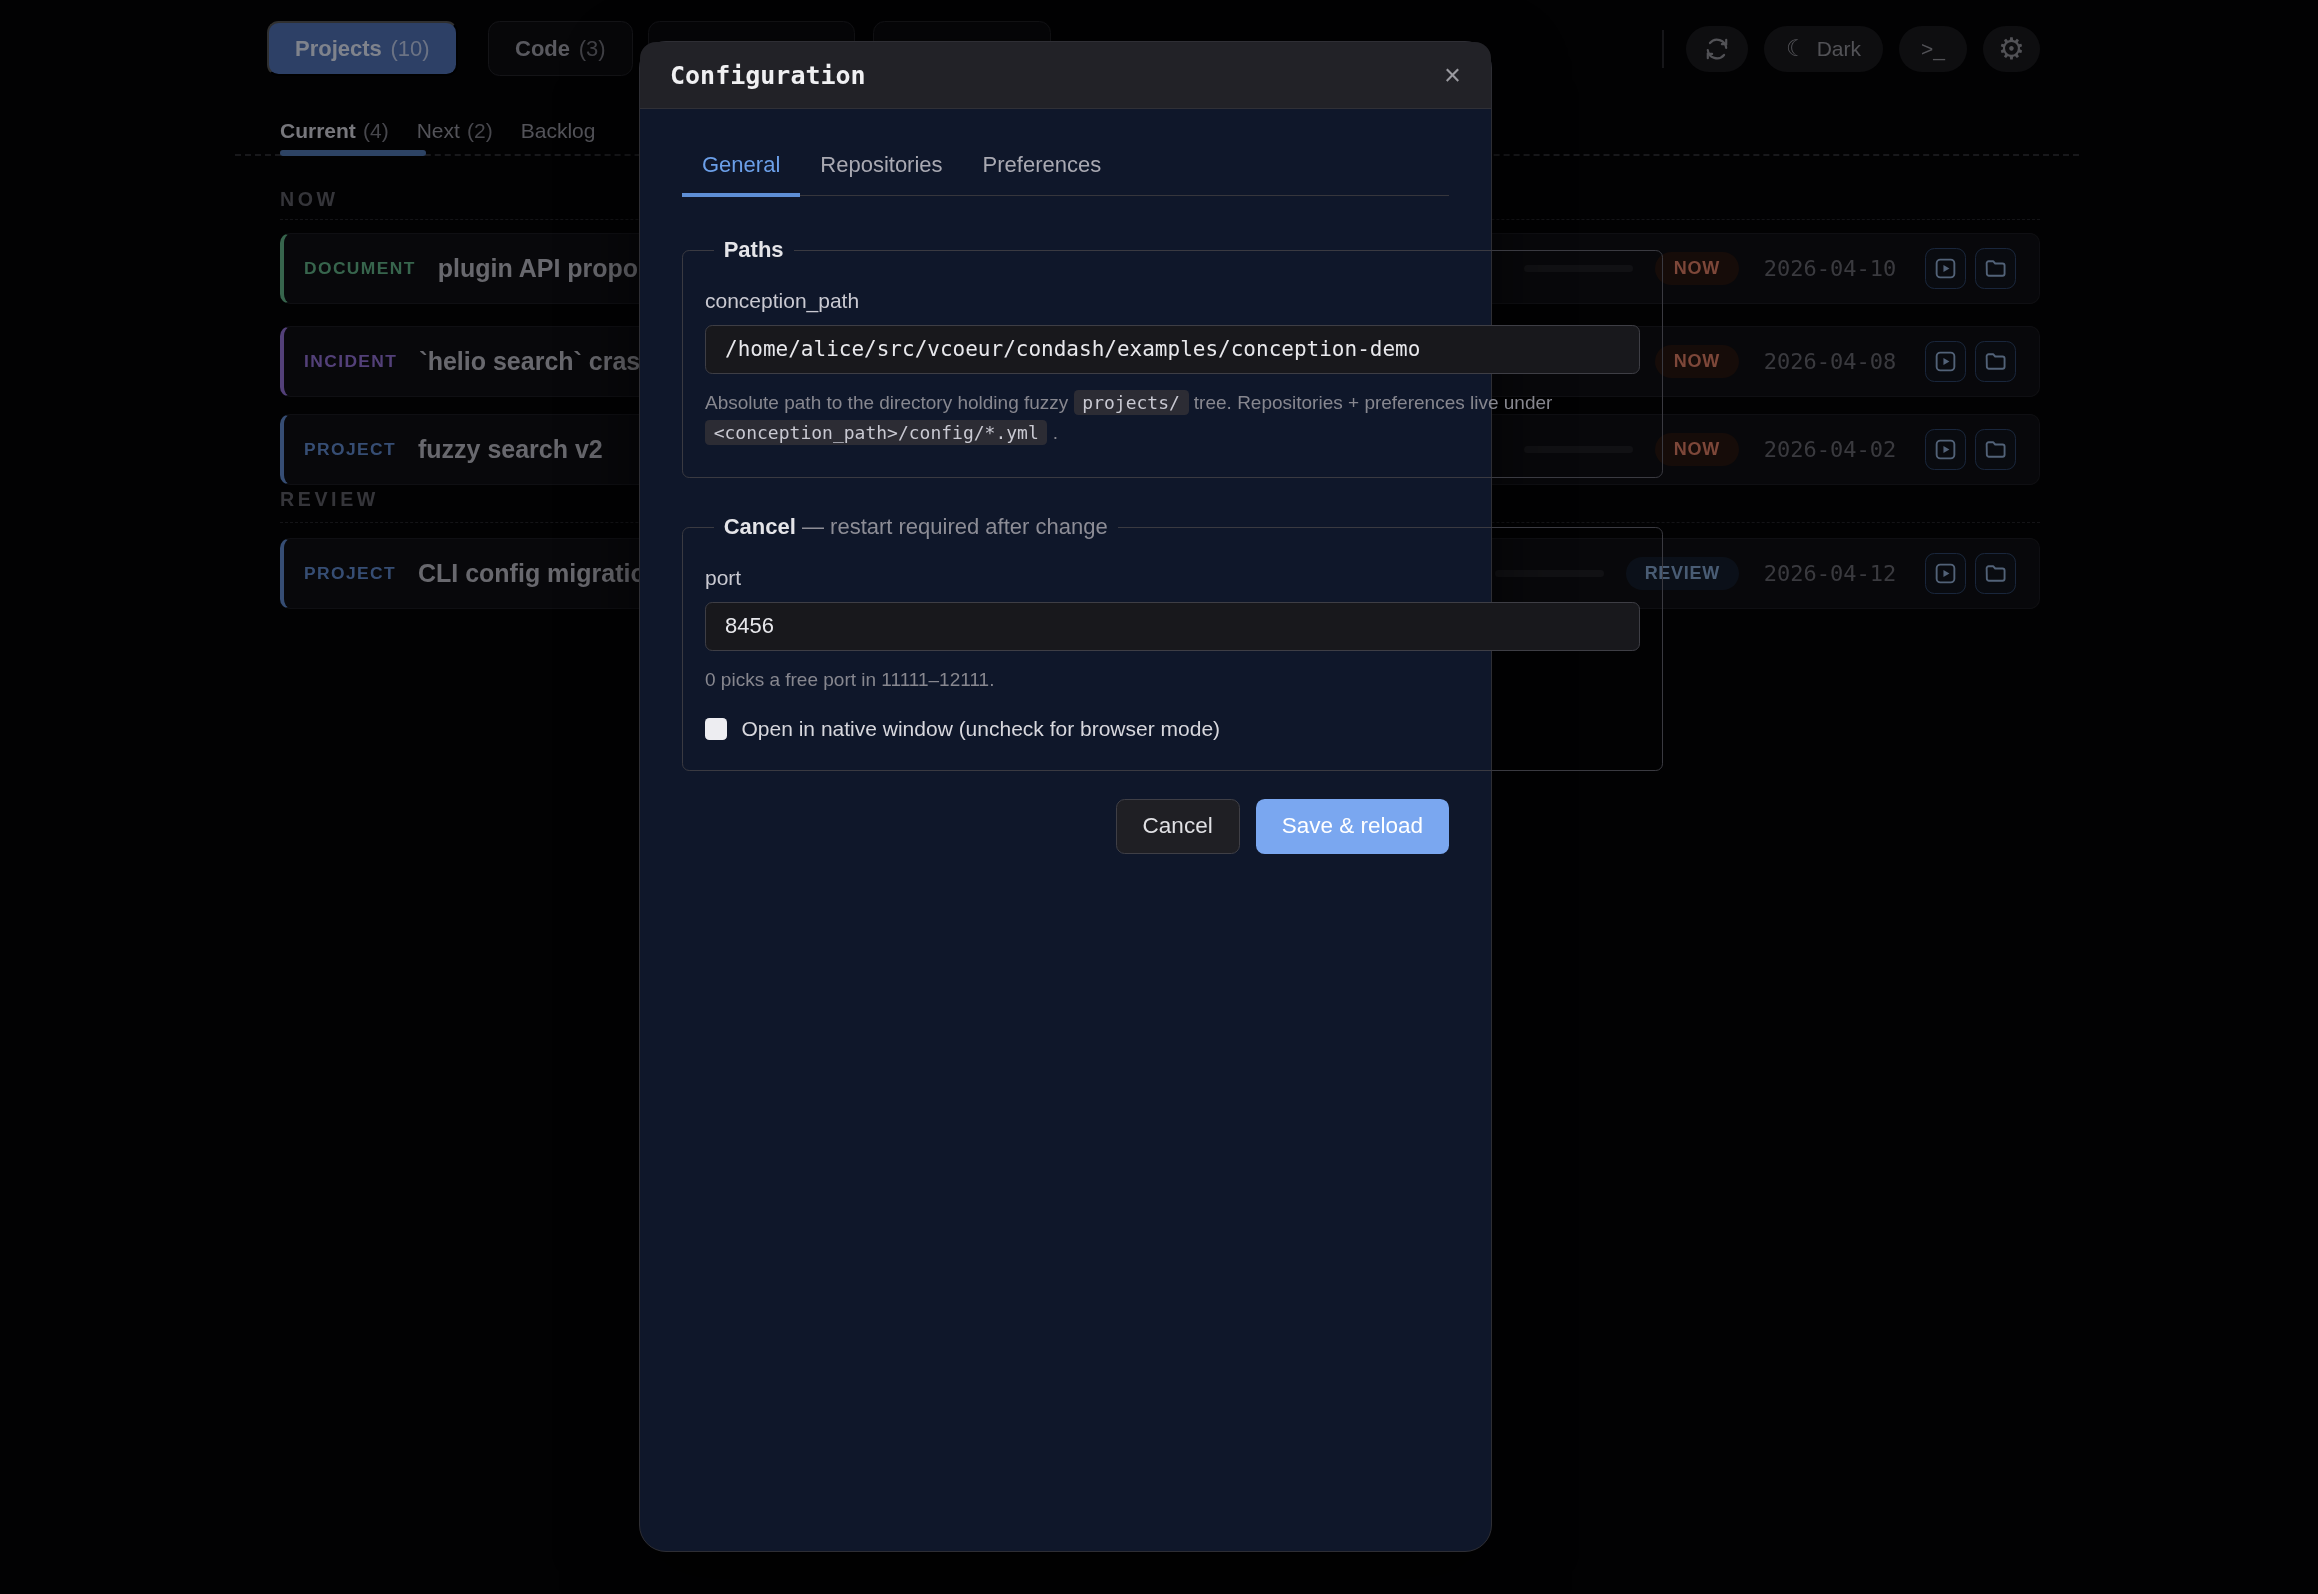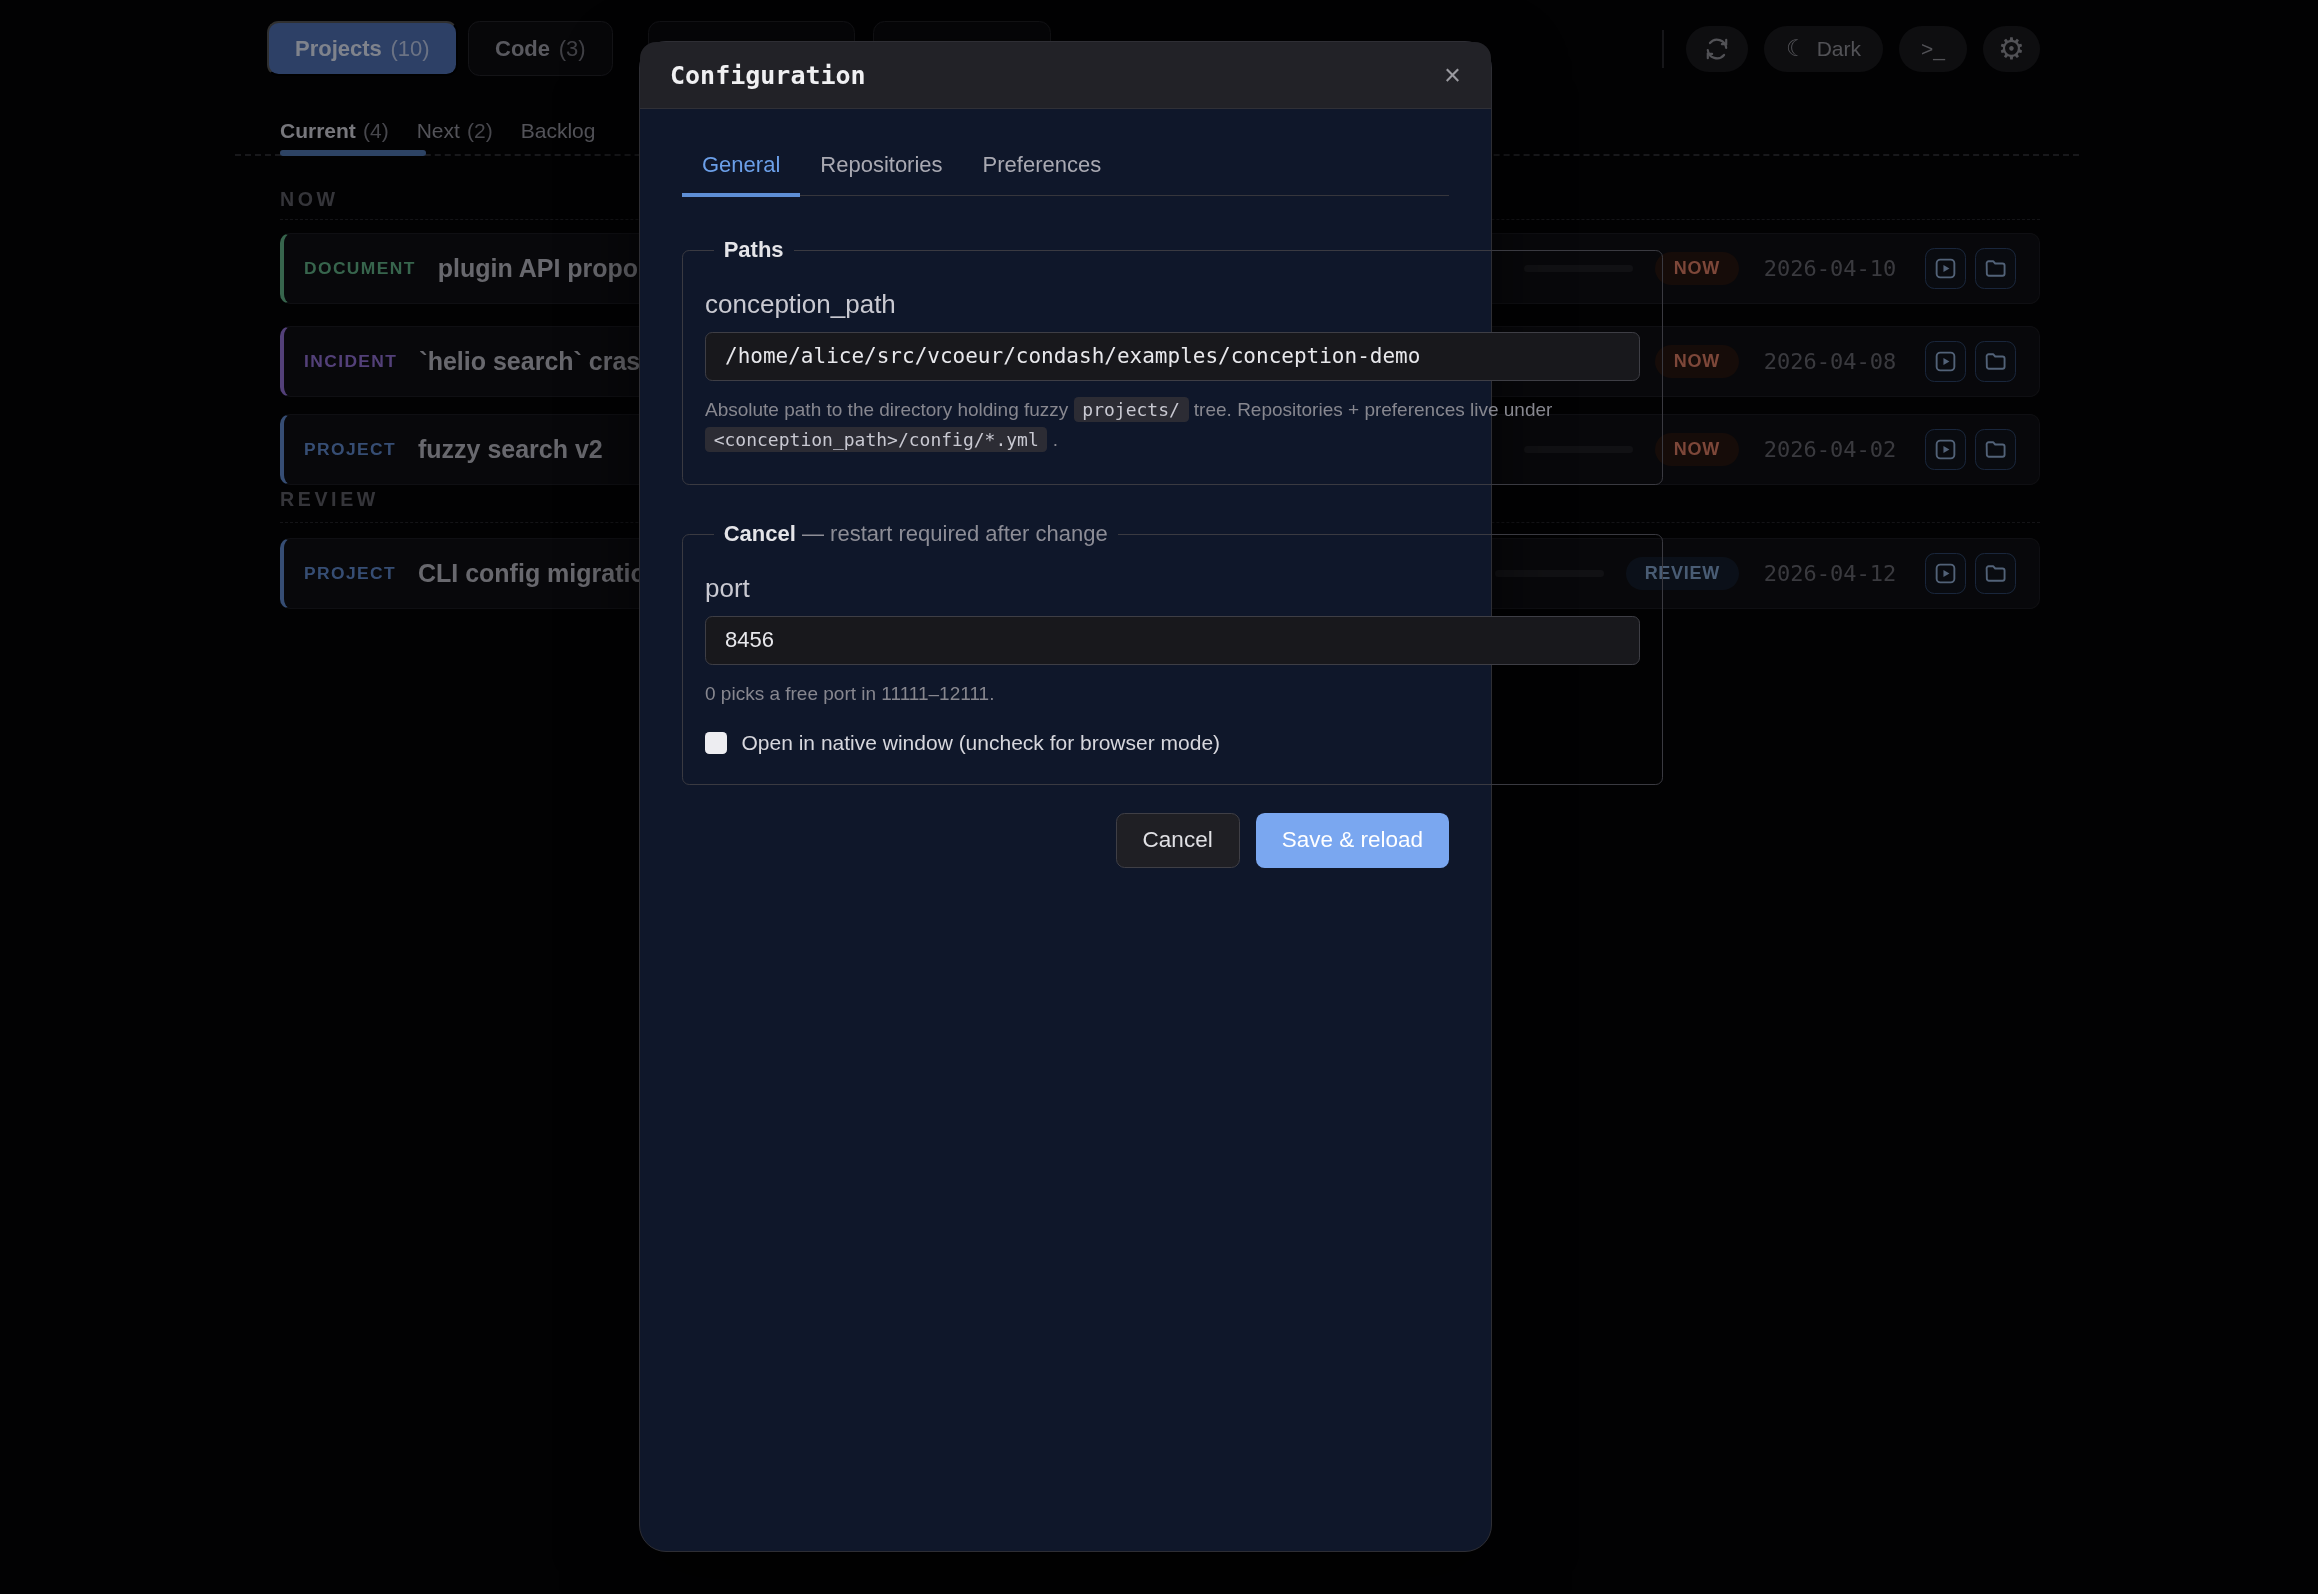--- a/index.html
+++ b/index.html
@@ -7,21 +7,21 @@
   body { font-family:"Liberation Sans", sans-serif; position:relative; }
   .mono { font-family:"DejaVu Sans Mono", monospace; }
 
   
   .page { position:absolute; inset:0; z-index:1; }
 
   .topbar-btn { position:absolute; top:21px; height:55px; border-radius:11.6px;
     display:flex; align-items:center; gap:8.7px; padding:0 26px; font-size:22px; font-weight:bold; }
   .btn-projects { left:267px; background:#4e6eb0; color:#dbe2f2; }
   .btn-projects .cnt { color:#b9c6e4; font-weight:normal; }
-  .btn-code { left:468px; background:#0d0d10; border:0.7px solid #232329; color:#9a9aa4; }
+  .btn-code { left:488px; background:#0d0d10; border:0.7px solid #232329; color:#9a9aa4; }
   .btn-code .cnt { color:#6f6f78; font-weight:normal; }
   .ghost-tab { position:absolute; top:21px; height:56px; border-radius:11.6px;
     background:#0c0c0f; border:0.7px solid #1f1f25; }
   .ghost-a { left:648px; width:207px; }
   .ghost-b { left:873px; width:178px; }
 
   .tr-controls { position:absolute; top:21px; right:279px; height:55px;
     display:flex; align-items:center; gap:16px; }
   .v-divider { width:2.2px; height:38px; background:#26262b; margin-right:5.8px; }
   .pill { height:46px; border-radius:23px; background:#19191d; border:none;
@@ -84,21 +84,21 @@
   .mtab { padding:10px 20px 14.5px; font-size:22px; color:#a9a9b2; margin-bottom:-1.4px; }
   .mtab.active { color:#6b9fe8; border-bottom:4.3px solid #5e8fd6; }
 
   fieldset { border:0.7px solid #3a3a41; border-radius:7.2px; padding:26px 22px 29px; }
   .fs-paths { margin-top:41px; }
   .fs-server { margin-top:36px; }
   legend { padding:0 10px; margin-left:8.7px; font-size:22px; color:#e4e4e8; }
   legend .lg-b { font-weight:bold; }
   legend .lg-note { color:#8d8d96; font-weight:normal; }
 
-  .field-label { font-size:26px; color:#c9c9d1; margin-bottom:11.6px; }
+  .field-label { font-size:21px; color:#c9c9d1; margin-bottom:11.6px; }
   .text-input { width:100%; height:49px; background:#18181c; border:0.7px solid #3e3e45;
     border-radius:7.2px; color:#e8e8ec; font-size:22px; padding:0 19px; outline:none; }
   .input-mono { font-family:"DejaVu Sans Mono", monospace; font-size:21px; }
   .help { margin-top:14.5px; font-size:19px; color:#87878f; line-height:30px; width:935px; }
   .code-chip { font-family:"DejaVu Sans Mono", monospace; font-size:18px; color:#c9c9d2;
     background:#2c2c34; border-radius:4.3px; padding:2.2px 8.7px; }
 
   .cb-row { margin-top:22px; display:flex; align-items:center; gap:14.5px; }
   .cb { width:22px; height:22px; background:#ededf1; border-radius:4.3px; flex:none; }
   .cb-label { font-size:21px; color:#d7d7dd; }

